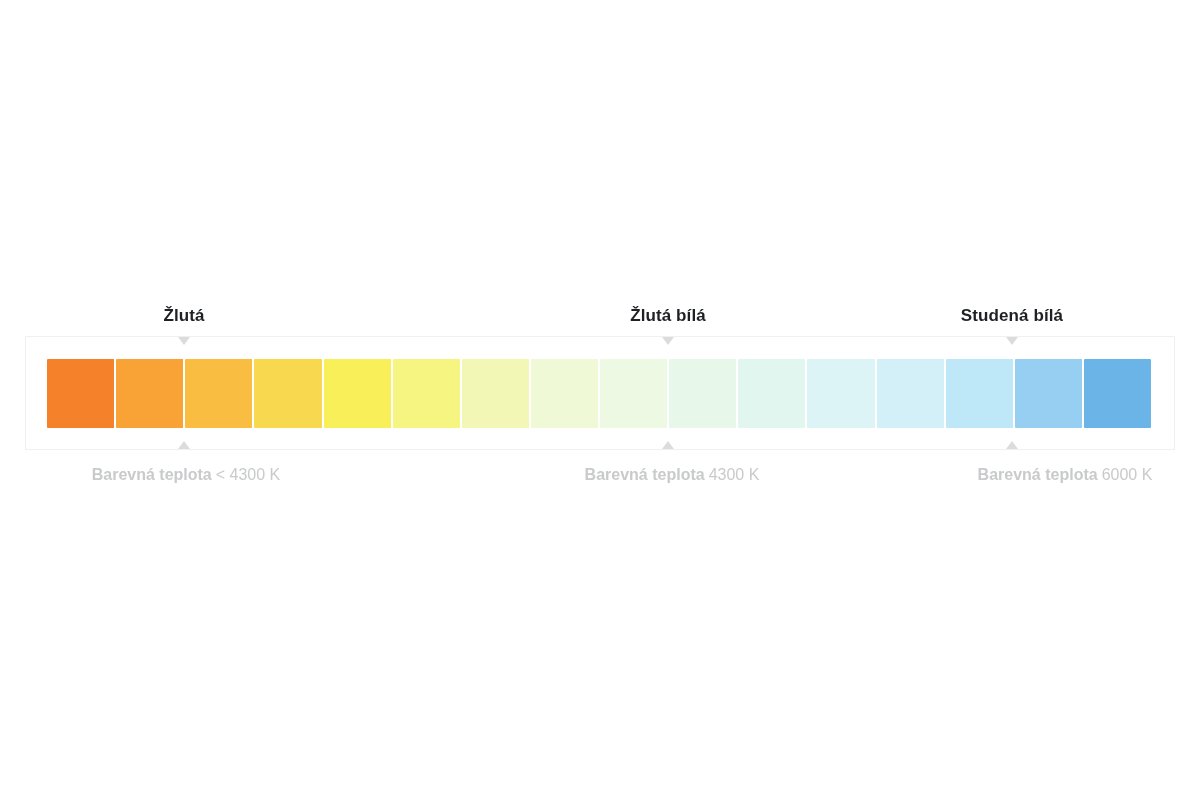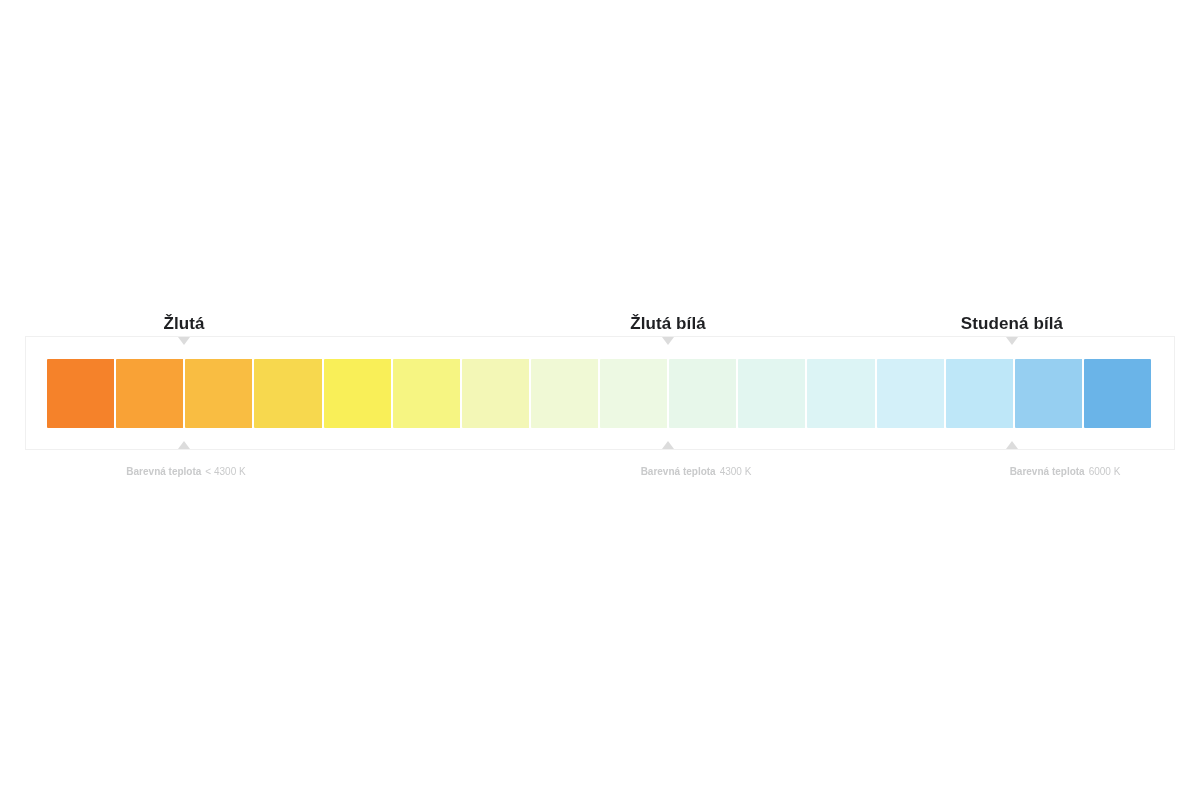--- a/index.html
+++ b/index.html
@@ -26,21 +26,20 @@
   .heading {
     position: absolute;
     font-family: "Liberation Sans", sans-serif;
     font-size: 17px;
     font-weight: bold;
     color: #1f2023;
     letter-spacing: 0.1px;
     white-space: nowrap;
     transform: translateX(-50%);
     top: 306px;
-    margin-top: 8px;
   }
 
   
   .swatch-frame {
     position: absolute;
     left: 25px;
     top: 336px;
     width: 1150px;
     height: 114px;
     border: 1px solid #f0f0f0;
@@ -87,21 +86,21 @@
     border-left: 6px solid transparent;
     border-right: 6px solid transparent;
     border-bottom: 8px solid #dcdcdc;
   }
 
   
   .caption {
     position: absolute;
     top: 466px;
     font-family: "Liberation Sans", sans-serif;
-    font-size: 10px;
+    font-size: 16px;
     color: #c9cacb;
     white-space: nowrap;
     transform: translateX(-50%);
   }
   .caption .cap-label {
     font-weight: bold;
   }
   .caption .cap-value {
     font-weight: normal;
     margin-left: 4px;
@@ -141,20 +140,20 @@
       <div class="swatch" style="background: rgb(106, 180, 232);"></div>
     </div>
 
   <div class="marker marker-bottom" style="left:184px"></div>
   <div class="marker marker-bottom" style="left:668px"></div>
   <div class="marker marker-bottom" style="left:1012px"></div>
 
   <div class="caption" style="left:186px">
     <span class="cap-label">Barevná teplota</span><span class="cap-value">&lt; 4300 K</span>
   </div>
-  <div class="caption" style="left:696px">
+  <div class="caption" style="left:672px">
     <span class="cap-label">Barevná teplota</span><span class="cap-value">4300 K</span>
   </div>
   <div class="caption" style="left:1065px">
     <span class="cap-label">Barevná teplota</span><span class="cap-value">6000 K</span>
   </div>
 
 </div>
 
 </body></html>

